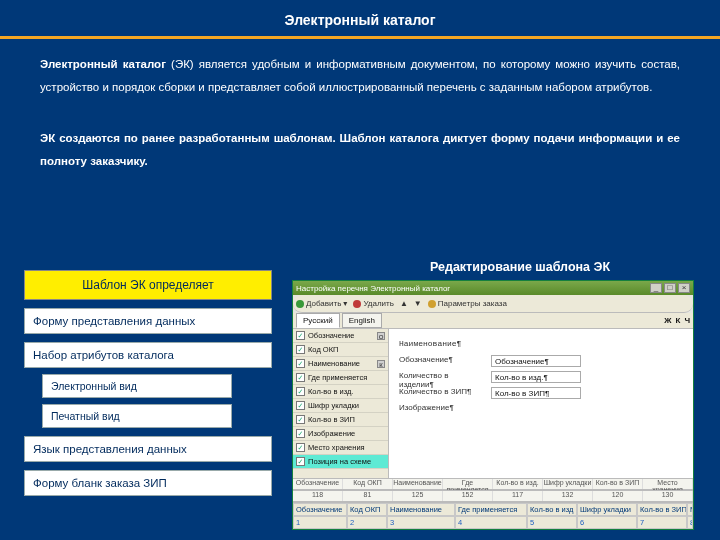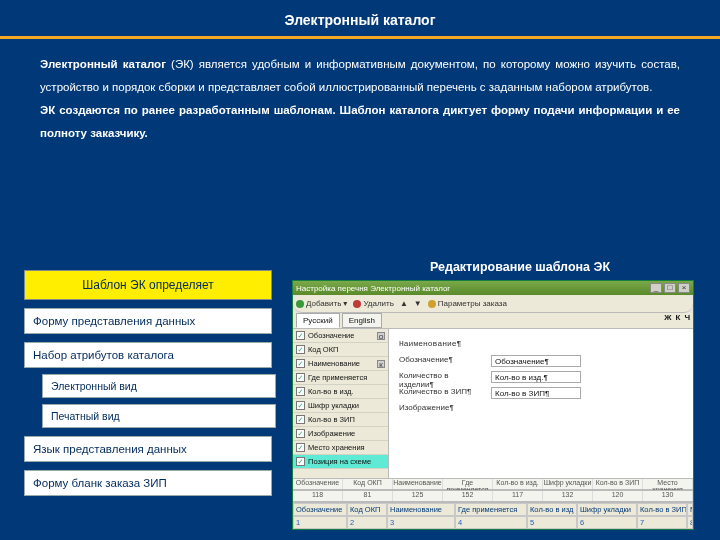--- a/index.html
+++ b/index.html
@@ -23,21 +23,21 @@
     background: #f5a623;
     margin: 0 0 14px 0;
   }
   .para {
     font-size: 11.5px;
     line-height: 2;
     padding: 0 40px;
     text-align: justify;
     color: #fff;
   }
-  .para + .para { margin-top: 0; }
+  .para + .para { margin-top: 28px; }
   .bold { font-weight: bold; }
   .content {
     position: absolute;
     left: 0; right: 0; top: 260px; bottom: 0;
   }
   .left-col {
     position: absolute;
     left: 24px; top: 10px;
     width: 248px;
   }
@@ -58,21 +58,21 @@
     border: 1px solid #9aa;
     margin-top: 8px;
   }
   .sub-box {
     background: #fff;
     color: #002a5c;
     font-size: 10.5px;
     padding: 5px 8px;
     border: 1px solid #9aa;
     margin: 6px 0 0 18px;
-    width: 234px;
+    width: 190px;
   }
   .right-title {
     position: absolute;
     left: 430px; top: 0px;
     font-size: 12.5px;
     font-weight: bold;
     color: #fff;
   }
   .app-window {
     position: absolute;
@@ -103,21 +103,21 @@
     padding: 0 3px;
     gap: 6px;
     border-radius: 9px;
   }
   .toolbar .btn { display:flex; align-items:center; gap:2px; color:#333; }
   .toolbar .icon { width:8px; height:8px; border-radius:50%; display:inline-block; }
   .toolbar2 {
     height: 16px;
     background: #ece9d8;
     border-bottom: 1px solid #bbb;
-    display: flex; 
+    display: flex; align-items: center;
     font-size: 8px; padding: 0 3px;
   }
   .lang-tab {
     padding: 2px 6px; border: 1px solid #aaa; background:#f4f4ee;
     font-size:8px; margin-right:2px;
   }
   .lang-tab.active { background:#fff; border-bottom-color:#fff; }
   .app-body { flex:1; display:flex; overflow:hidden; }
   .sidebar { width: 96px; background:#ece9d8; border-right:1px solid #bbb; overflow:hidden; }
   .side-item {

